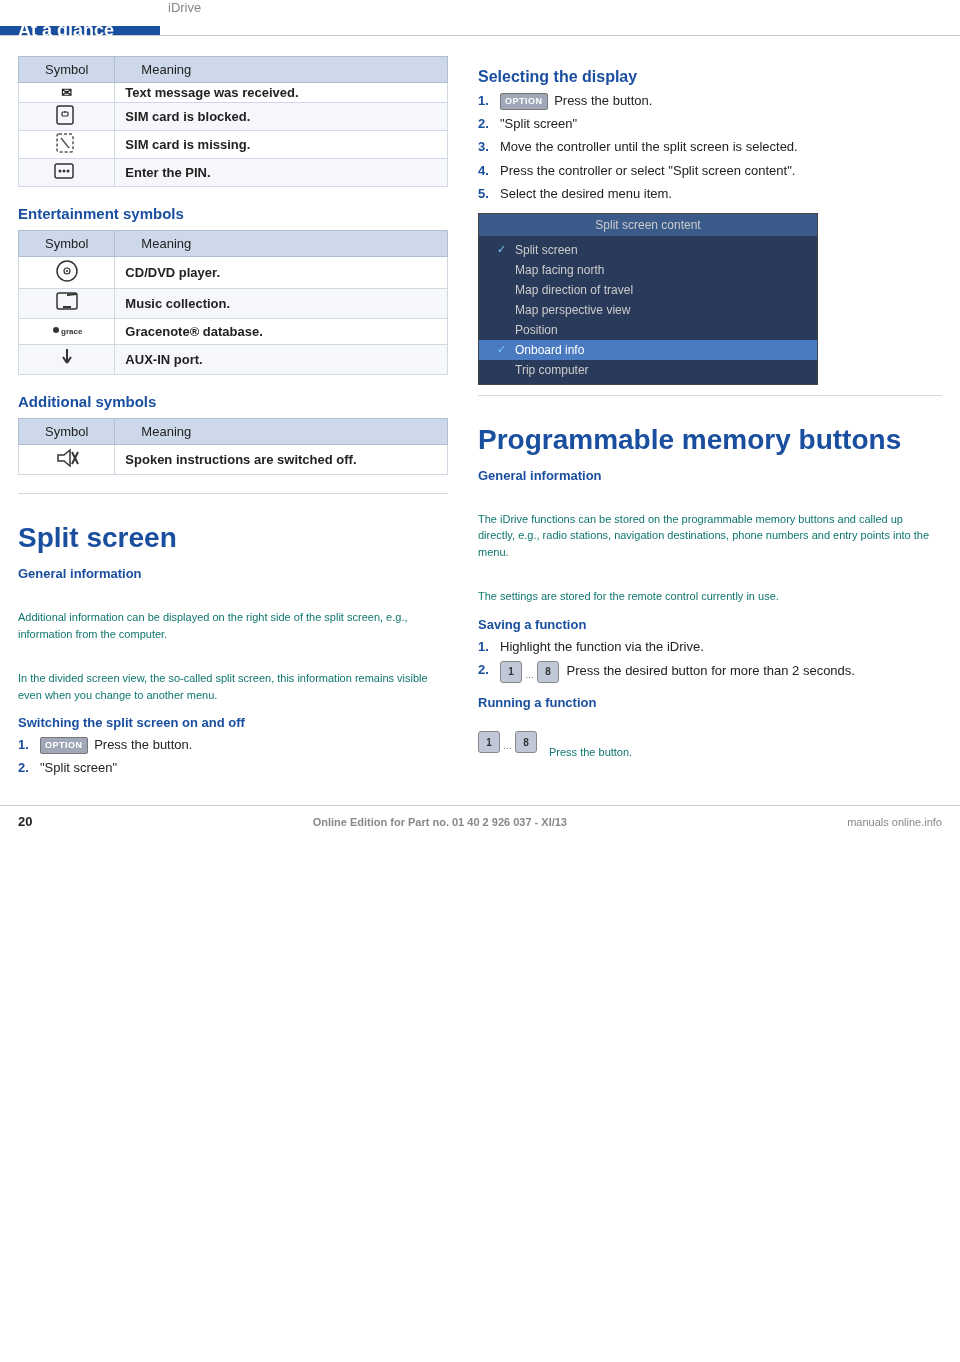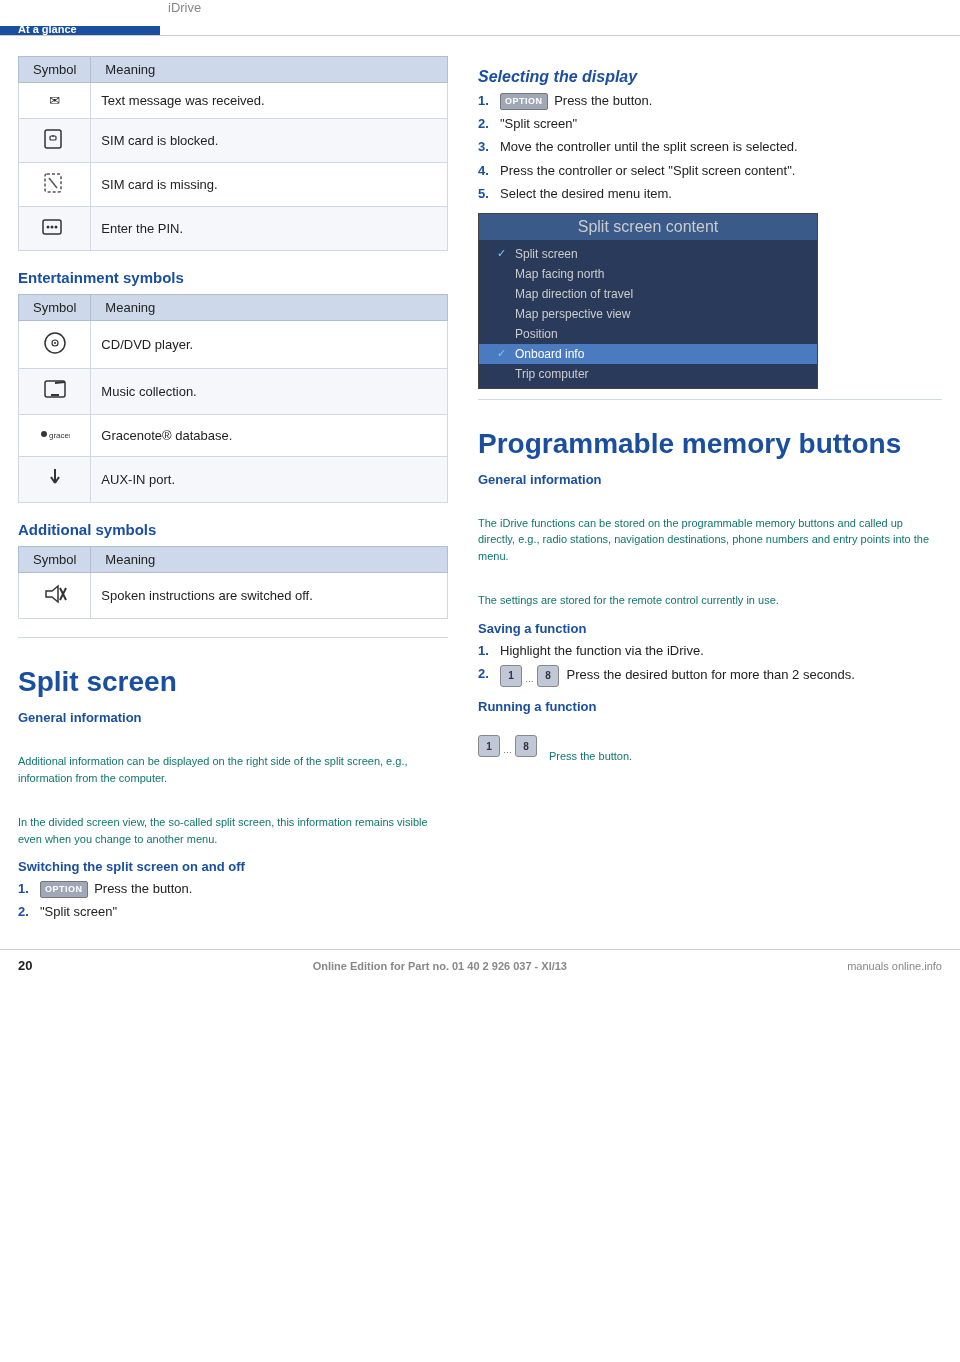--- a/index.html
+++ b/index.html
@@ -14,25 +14,25 @@
 
     
     .header {
       display: flex;
       height: 36px;
       border-bottom: 1px solid #ccc;
     }
     .header-left {
       background: #1a4fa0;
       color: #fff;
-      font-size: 11px;
+      font-size: 18px;
       font-weight: bold;
       padding: 0 18px;
       display: flex;
-      align-items: flex-end;
+      align-items: center;
       min-width: 160px;
       margin-top: 26px;
     }
     .header-right {
       color: #888;
       font-size: 13px;
       padding: 0 8px;
       display: flex;
       align-items: flex-start;
     }
@@ -53,30 +53,31 @@
 
     
     .symbol-table {
       width: 100%;
       border-collapse: collapse;
       margin-bottom: 18px;
     }
     .symbol-table th {
       background: #cdd9ea;
       text-align: left;
-      padding: 5px 14px;
+      padding: 5px 26px;
       font-weight: normal;
       font-size: 13px;
       border: 1px solid #b0bfcf;
     }
     .symbol-table td {
-      padding: 10px 10px;
+      padding: 2px 10px;
       border: 1px solid #d0d8e4;
       font-size: 13px;
       vertical-align: middle;
+      font-weight: bold;
     }
     .symbol-table tr:nth-child(even) td {
       background: #f5f7fa;
     }
     .symbol-col {
       width: 60px;
       text-align: center;
       font-size: 18px;
     }
 
@@ -136,21 +137,21 @@
       background: #2a3a5a;
       border: 1px solid #444;
       width: 340px;
       padding: 0;
       margin-top: 10px;
       margin-bottom: 10px;
     }
     .screen-title-bar {
       background: #3a5a8a;
       color: #ccc;
-      font-size: 16px;
+      font-size: 12px;
       padding: 4px 10px;
       text-align: center;
     }
     .screen-items {
       padding: 4px 0;
     }
     .screen-item {
       color: #ccc;
       font-size: 12px;
       padding: 3px 18px;
@@ -393,21 +394,21 @@
       </li>
       <li>
         <span class="num">2.</span>
         <span>"Split screen"</span>
       </li>
     </ol>
   </div>
 
   <div class="right-col">
 
-    <div class="subsection-title" style="font-size:16px; font-weight:bold;font-style:italic;">Selecting the display</div>
+    <div class="subsection-title" style="font-size:16px; font-weight:bold;">Selecting the display</div>
     <ol class="num-list">
       <li>
         <span class="num">1.</span>
         <span>
           <span class="option-btn">OPTION</span>
           Press the button.
         </span>
       </li>
       <li>
         <span class="num">2.</span>

